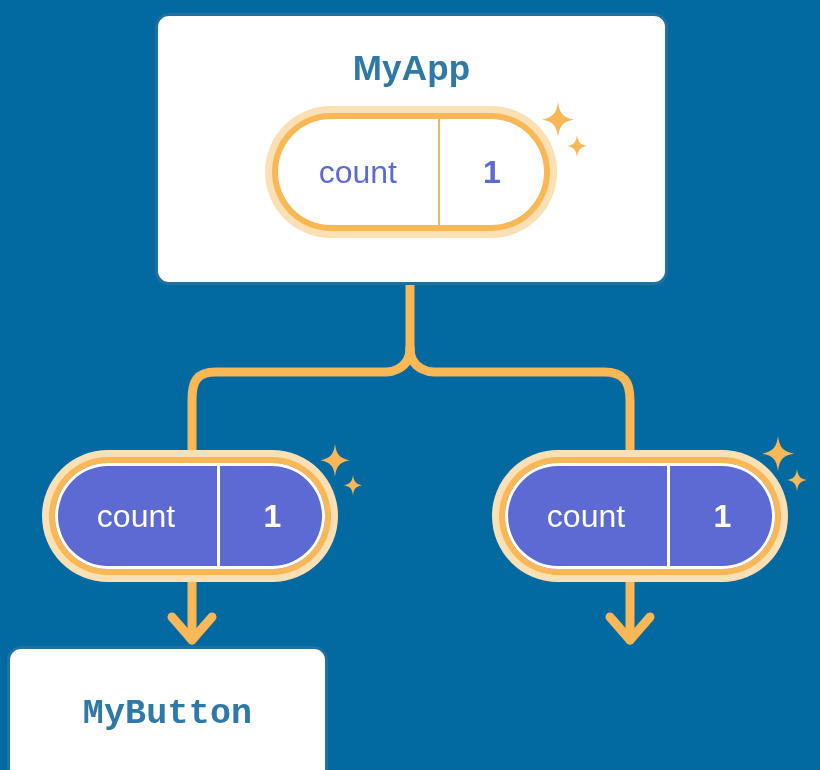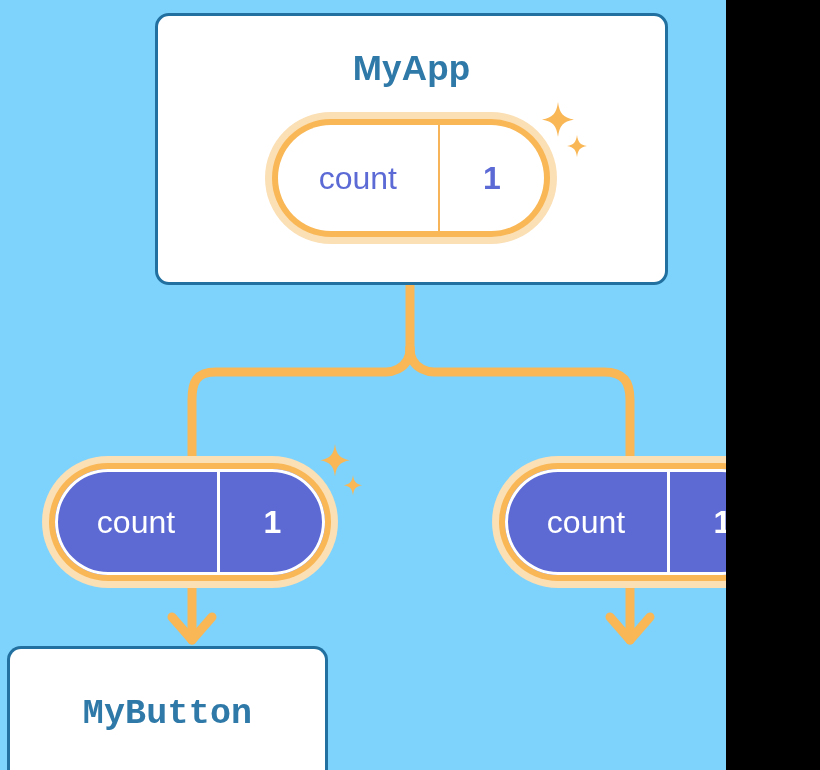--- a/index.html
+++ b/index.html
@@ -6,23 +6,23 @@
     margin: 0;
     padding: 0;
     background: #000000;
   }
   body {
     font-family: "Liberation Sans", sans-serif;
   }
 
   #canvas {
     position: relative;
-    width: 726px;
+    width: 820px;
     height: 770px;
-    background: #7dd3fc;
+    background: #0369a1;
     overflow: hidden;
   }
 
   
   #connectors {
     position: absolute;
     left: 0;
     top: 0;
     width: 820px;
     height: 770px;
@@ -70,21 +70,20 @@
   #box-mybutton-left .comp-title { top: 45px; font-family: Liberation Mono, monospace; }
 
   
   .state-pill {
     position: absolute;
     box-sizing: border-box;
     display: flex;
     align-items: stretch;
     border-radius: 999px;
     z-index: 4;
-    margin-top: 6px;
   }
   
   .pill-halo {
     position: absolute;
     left: 0;
     top: 0;
     right: 0;
     bottom: 0;
     border-radius: 999px;
     background: #fbdfb5;

